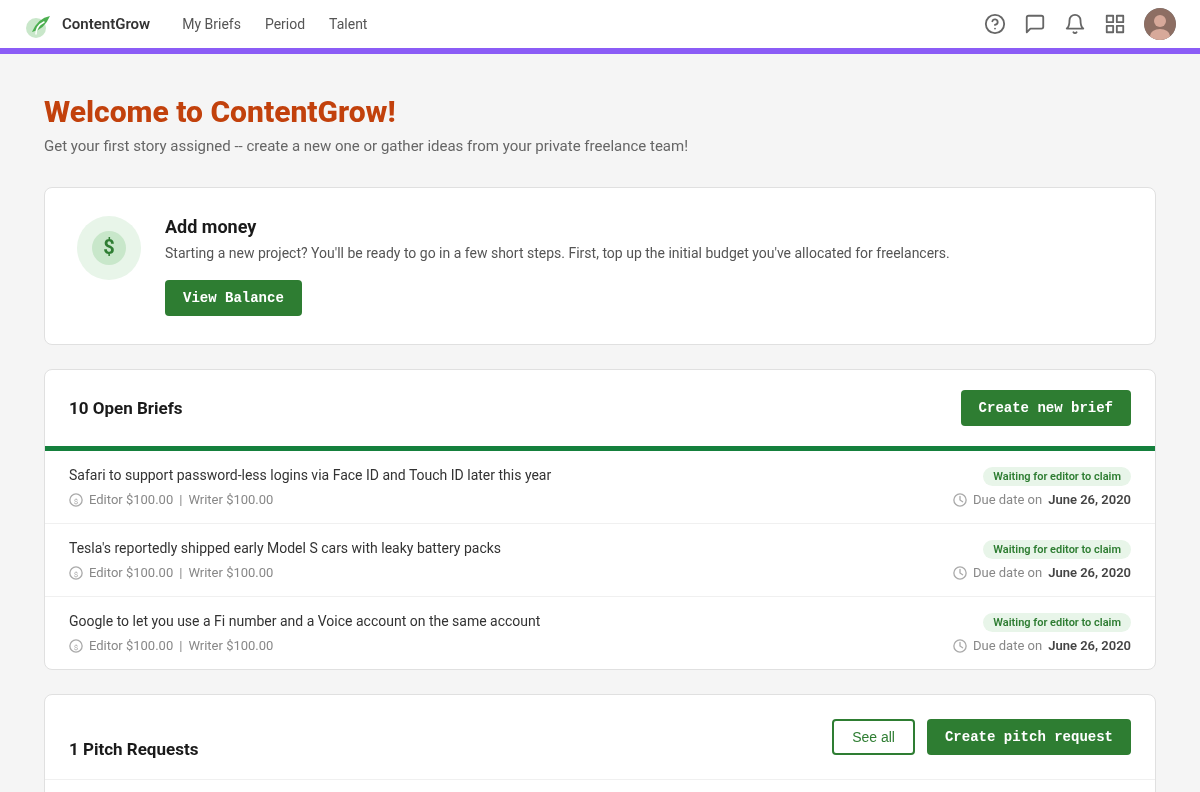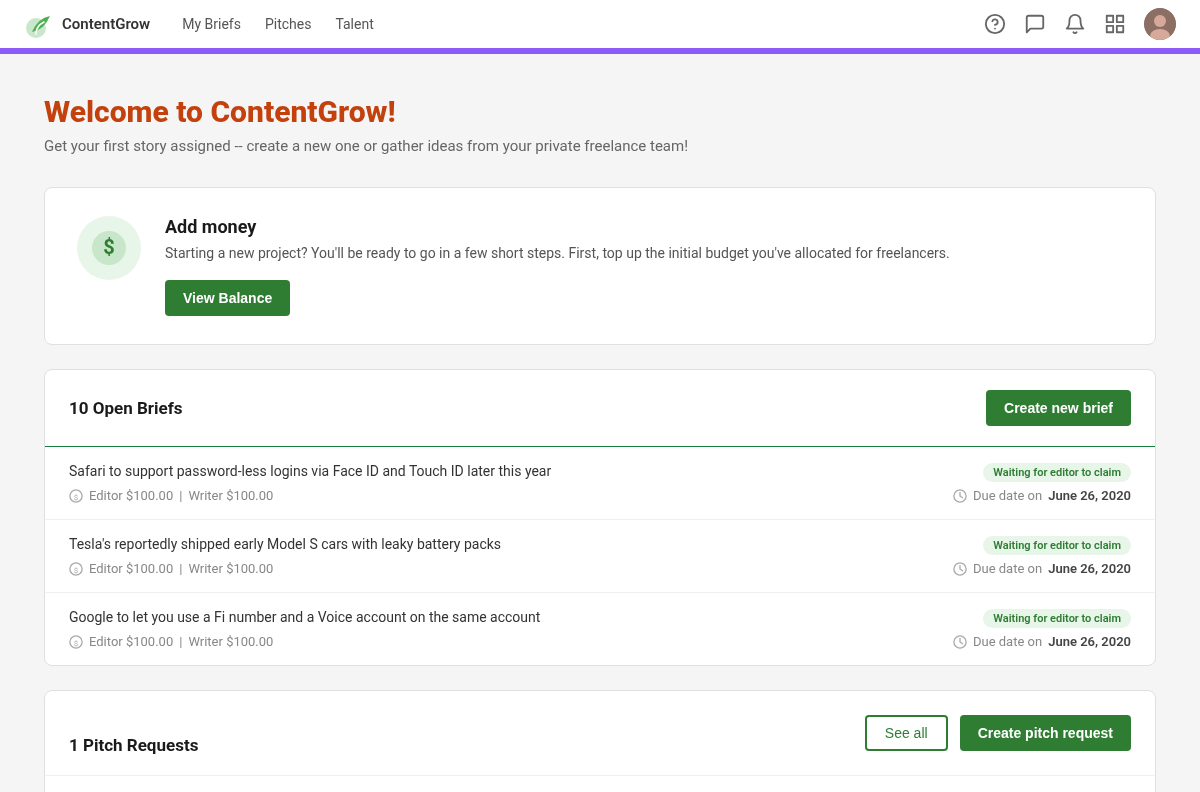--- a/index.html
+++ b/index.html
@@ -125,30 +125,31 @@
     }
     .btn-primary {
       background: #2e7d32;
       color: #fff;
       border: none;
       border-radius: 4px;
       padding: 10px 18px;
       font-size: 14px;
       font-weight: 600;
       cursor: pointer;
+      font-family: Liberation Mono, monospace;
     }
 
     
     .briefs-card { padding: 0; }
     .briefs-header {
       display: flex;
       align-items: center;
       justify-content: space-between;
       padding: 20px 24px;
-      border-bottom: 1px solid #15803d;
+      border-bottom: 5px solid #15803d;
     }
     .briefs-title {
       font-size: 17px;
       font-weight: 700;
       color: #1a1a1a;
     }
 
     .brief-item {
       padding: 16px 24px;
       border-bottom: 1px solid #f0f0f0;
@@ -266,21 +267,21 @@
 
     <svg class="logo-icon" viewBox="0 0 32 32" fill="none" xmlns="http://www.w3.org/2000/svg">
       <ellipse cx="12" cy="20" rx="10" ry="10" fill="#4caf50" opacity="0.3"></ellipse>
       <path d="M8 24 Q14 10 26 8 Q20 22 8 24Z" fill="#4caf50"></path>
       <path d="M12 26 Q12 18 20 14" stroke="#fff" stroke-width="1.5" stroke-linecap="round"></path>
     </svg>
     <span class="logo-text">ContentGrow</span>
   </a>
   <div class="navbar-nav">
     <a class="nav-link" href="#">My Briefs</a>
-    <a class="nav-link" href="#">Pitches</a>
+    <a class="nav-link" href="#">Period</a>
     <a class="nav-link" href="#">Talent</a>
   </div>
   <div class="navbar-actions">
 
     <svg class="navbar-icon" viewBox="0 0 24 24" fill="none" stroke="currentColor" stroke-width="2" stroke-linecap="round" stroke-linejoin="round" style="cursor:pointer">
       <circle cx="12" cy="12" r="10"></circle>
       <path d="M9.09 9a3 3 0 0 1 5.83 1c0 2-3 3-3 3"></path>
       <line x1="12" y1="17" x2="12.01" y2="17"></line>
     </svg>
 

